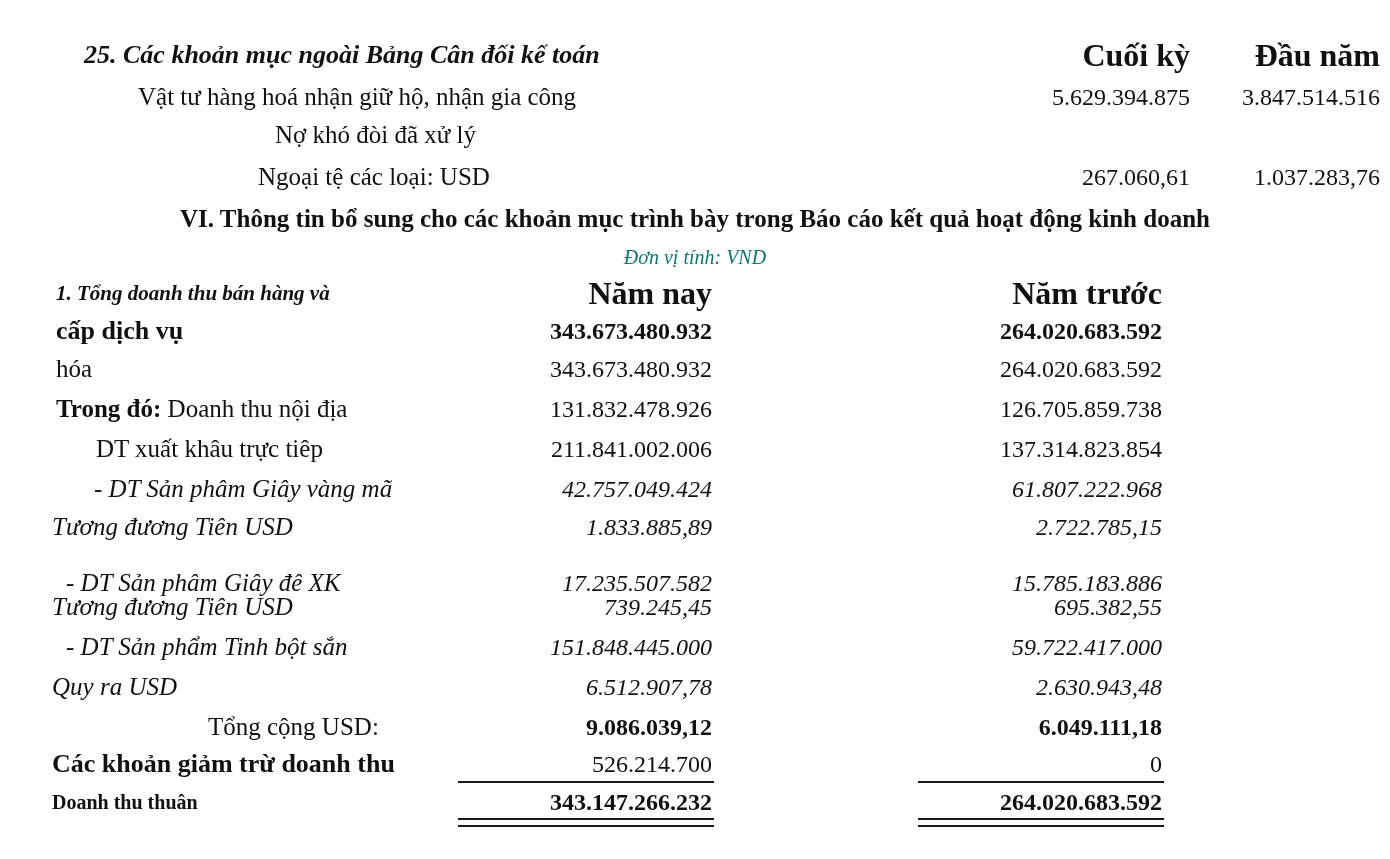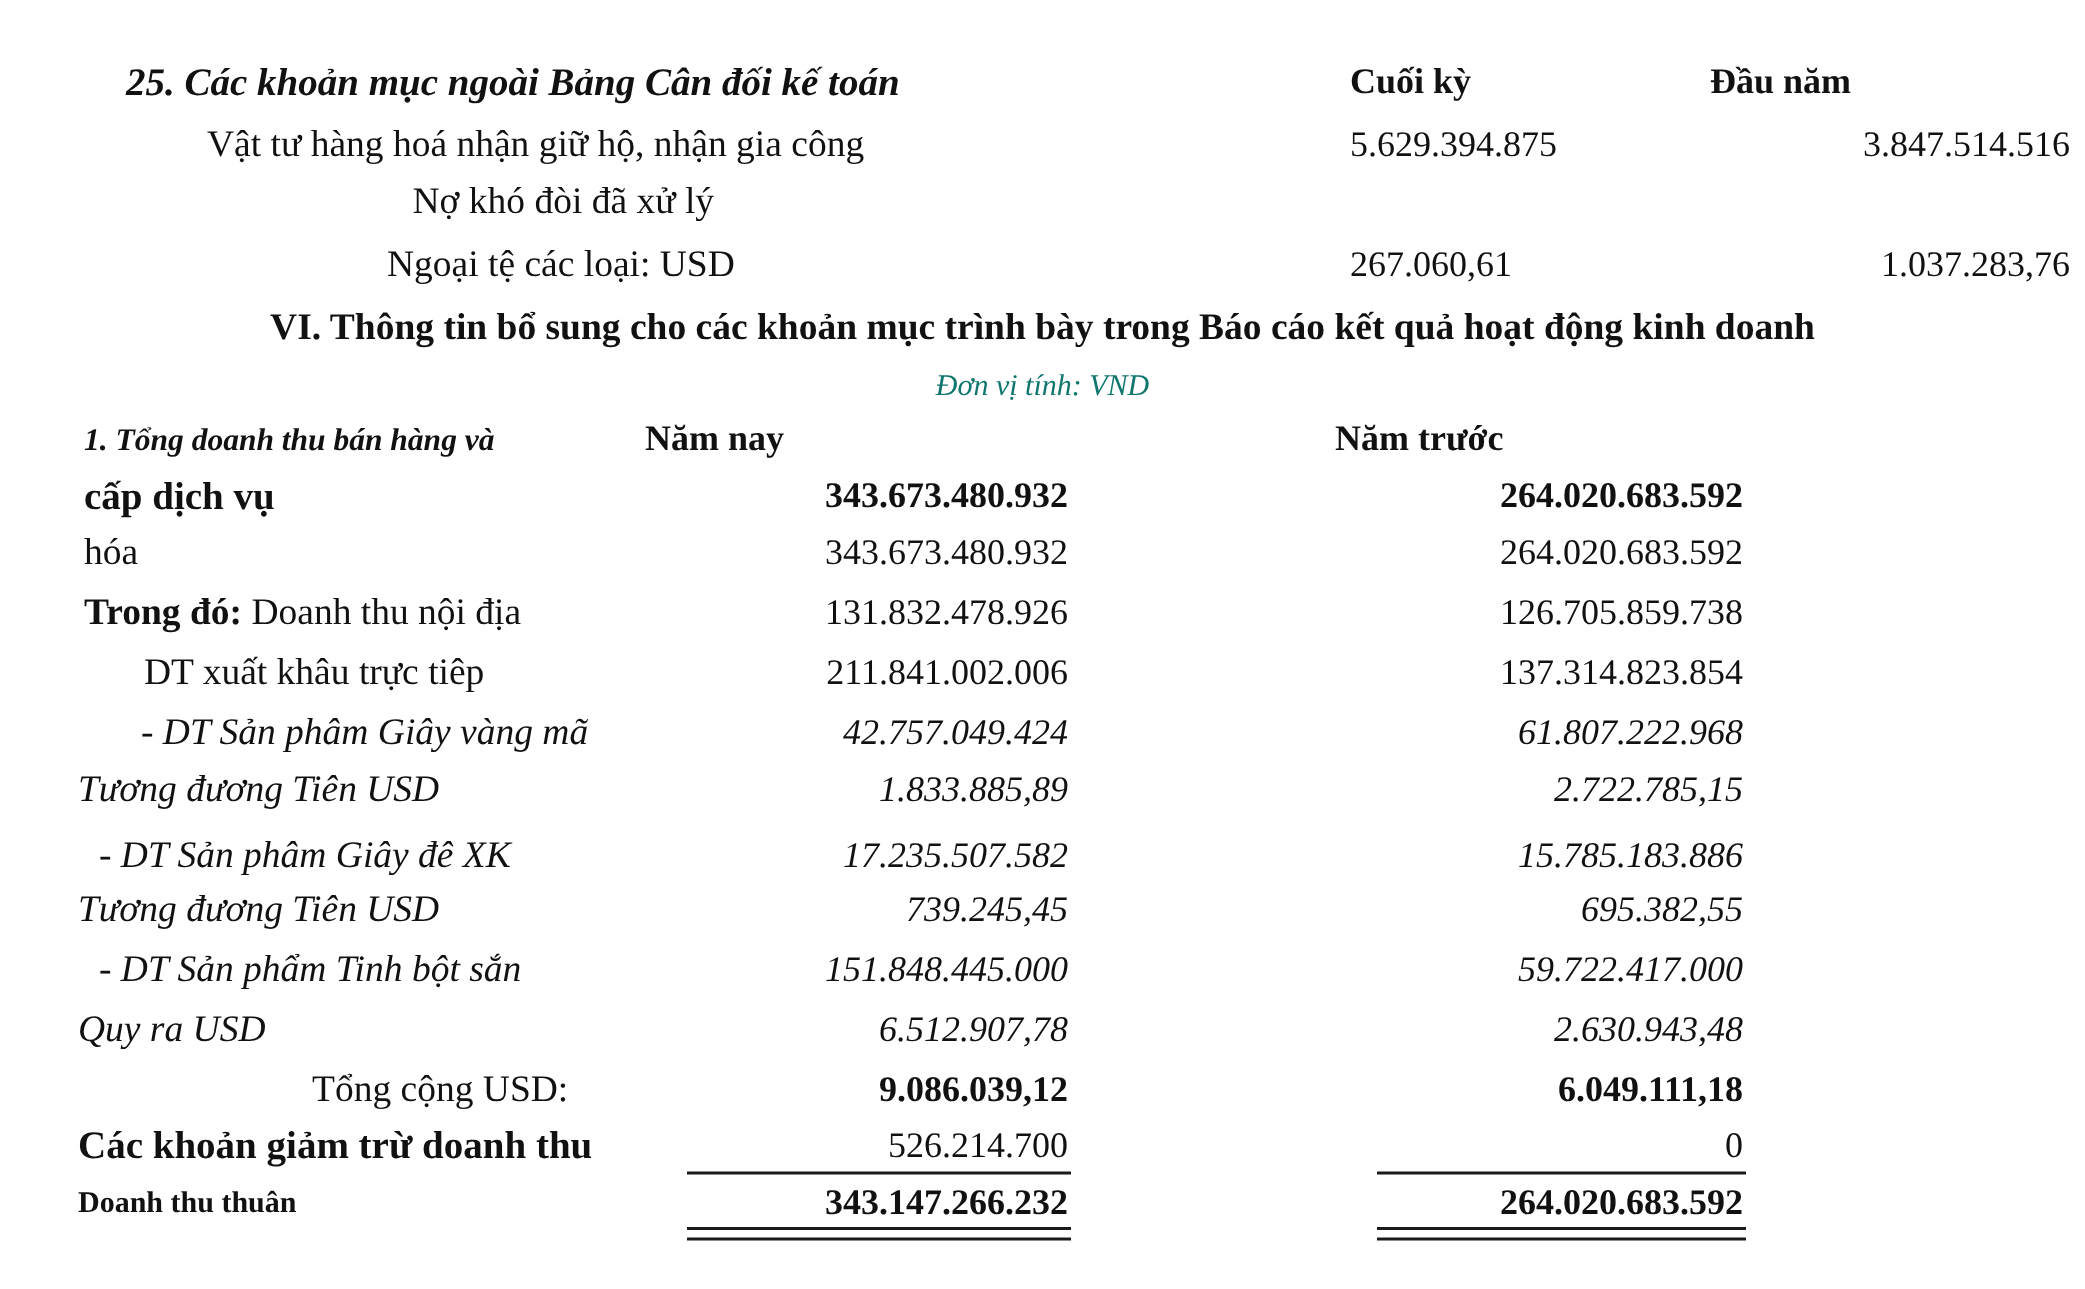--- a/index.html
+++ b/index.html
@@ -43,33 +43,33 @@
     font-size: 24px;
     line-height: 38px;
   }
   .col1 { left: 430px;  width: 282px; }
   .col2 { left: 890px;  width: 272px; }
 
   
   .colhead {
     position: absolute;
     top: 0;
-    text-align: left;
-    white-space: nowrap;
-    font-size: 24px;
+    text-align: right;
+    white-space: nowrap;
+    font-size: 32px;
     font-weight: bold;
     line-height: 38px;
   }
   .ch1 { left: 430px; width: 282px; }
   .ch2 { left: 890px; width: 272px; }
 
   
   .tch1 { left: 900px; width: 290px; }
   .tch2 { left: 1140px; width: 240px; }
-  .tcol1 { position:absolute; top:0; left:900px;  width:290px; white-space:nowrap; font-size:24px; line-height:38px;}
+  .tcol1 { position:absolute; top:0; left:900px;  width:290px; text-align:right; white-space:nowrap; font-size:24px; line-height:38px;}
   .tcol2 { position:absolute; top:0; left:1140px; width:240px; text-align:right; white-space:nowrap; font-size:24px; line-height:38px;}
 
   .b  { font-weight: bold; }
   .i  { font-style: italic; }
   .bi { font-weight: bold; font-style: italic; }
 
   
   .heading {
     position: absolute;
     left: 0;
@@ -177,21 +177,21 @@
     <div class="col1 i">42.757.049.424</div>
     <div class="col2 i">61.807.222.968</div>
   </div>
 
   <div class="row" style="top:508px;">
     <div class="label i" style="left:52px;">Tương đương Tiên USD</div>
     <div class="col1 i">1.833.885,89</div>
     <div class="col2 i">2.722.785,15</div>
   </div>
 
-  <div class="row" style="top:552px;">
+  <div class="row" style="top:564px;">
     <div class="label i" style="left:66px;">- DT Sản phâm Giây đê XK</div>
     <div class="col1 i">17.235.507.582</div>
     <div class="col2 i">15.785.183.886</div>
   </div>
 
   <div class="row" style="top:588px;">
     <div class="label i" style="left:52px;">Tương đương Tiên USD</div>
     <div class="col1 i">739.245,45</div>
     <div class="col2 i">695.382,55</div>
   </div>

